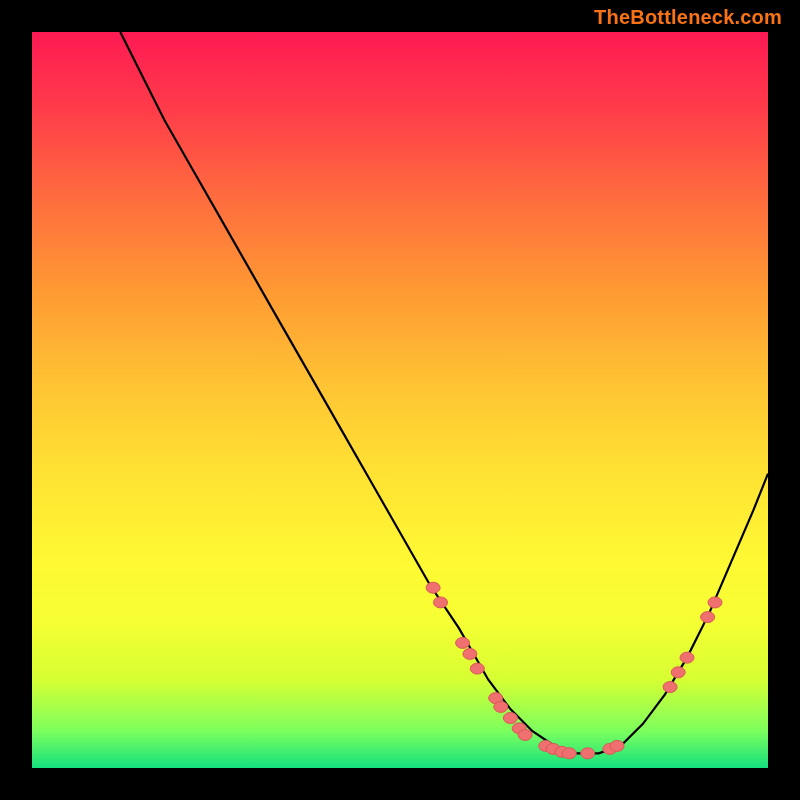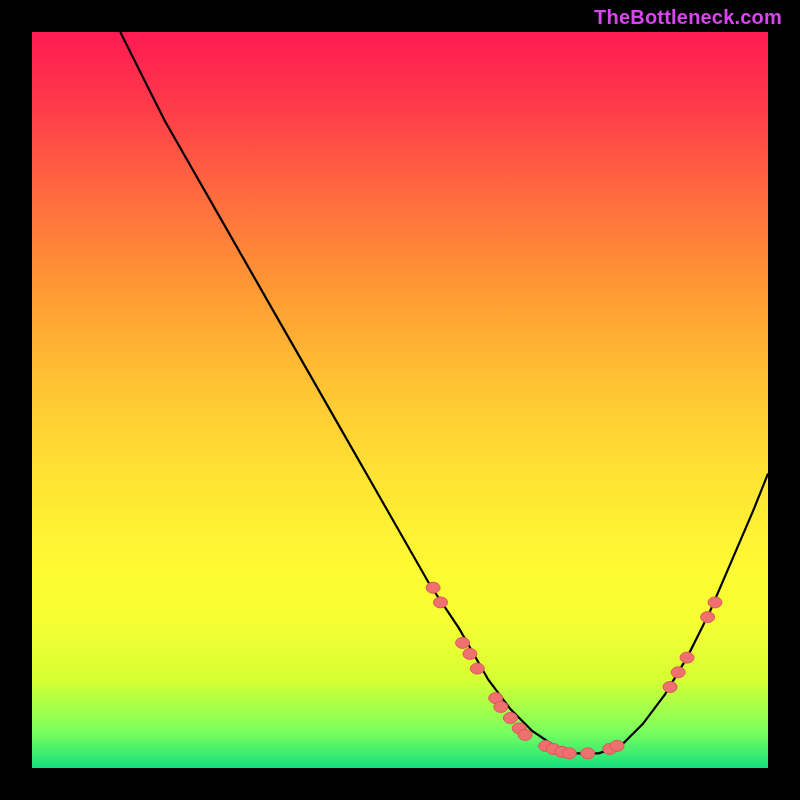--- a/index.html
+++ b/index.html
@@ -36,21 +36,21 @@
     left: 32px;
     top: 32px;
     width: 736px;
     height: 736px;
     overflow: visible;
   }
   .watermark {
     position: absolute;
     top: 6px;
     right: 18px;
-    color: #d946ef;
+    color: #f97316;
     font-size: 20px;
     font-weight: 600;
     letter-spacing: 0.2px;
   }
 </style>
 </head>
 <body>
 
 <div class="frame"></div>
 

